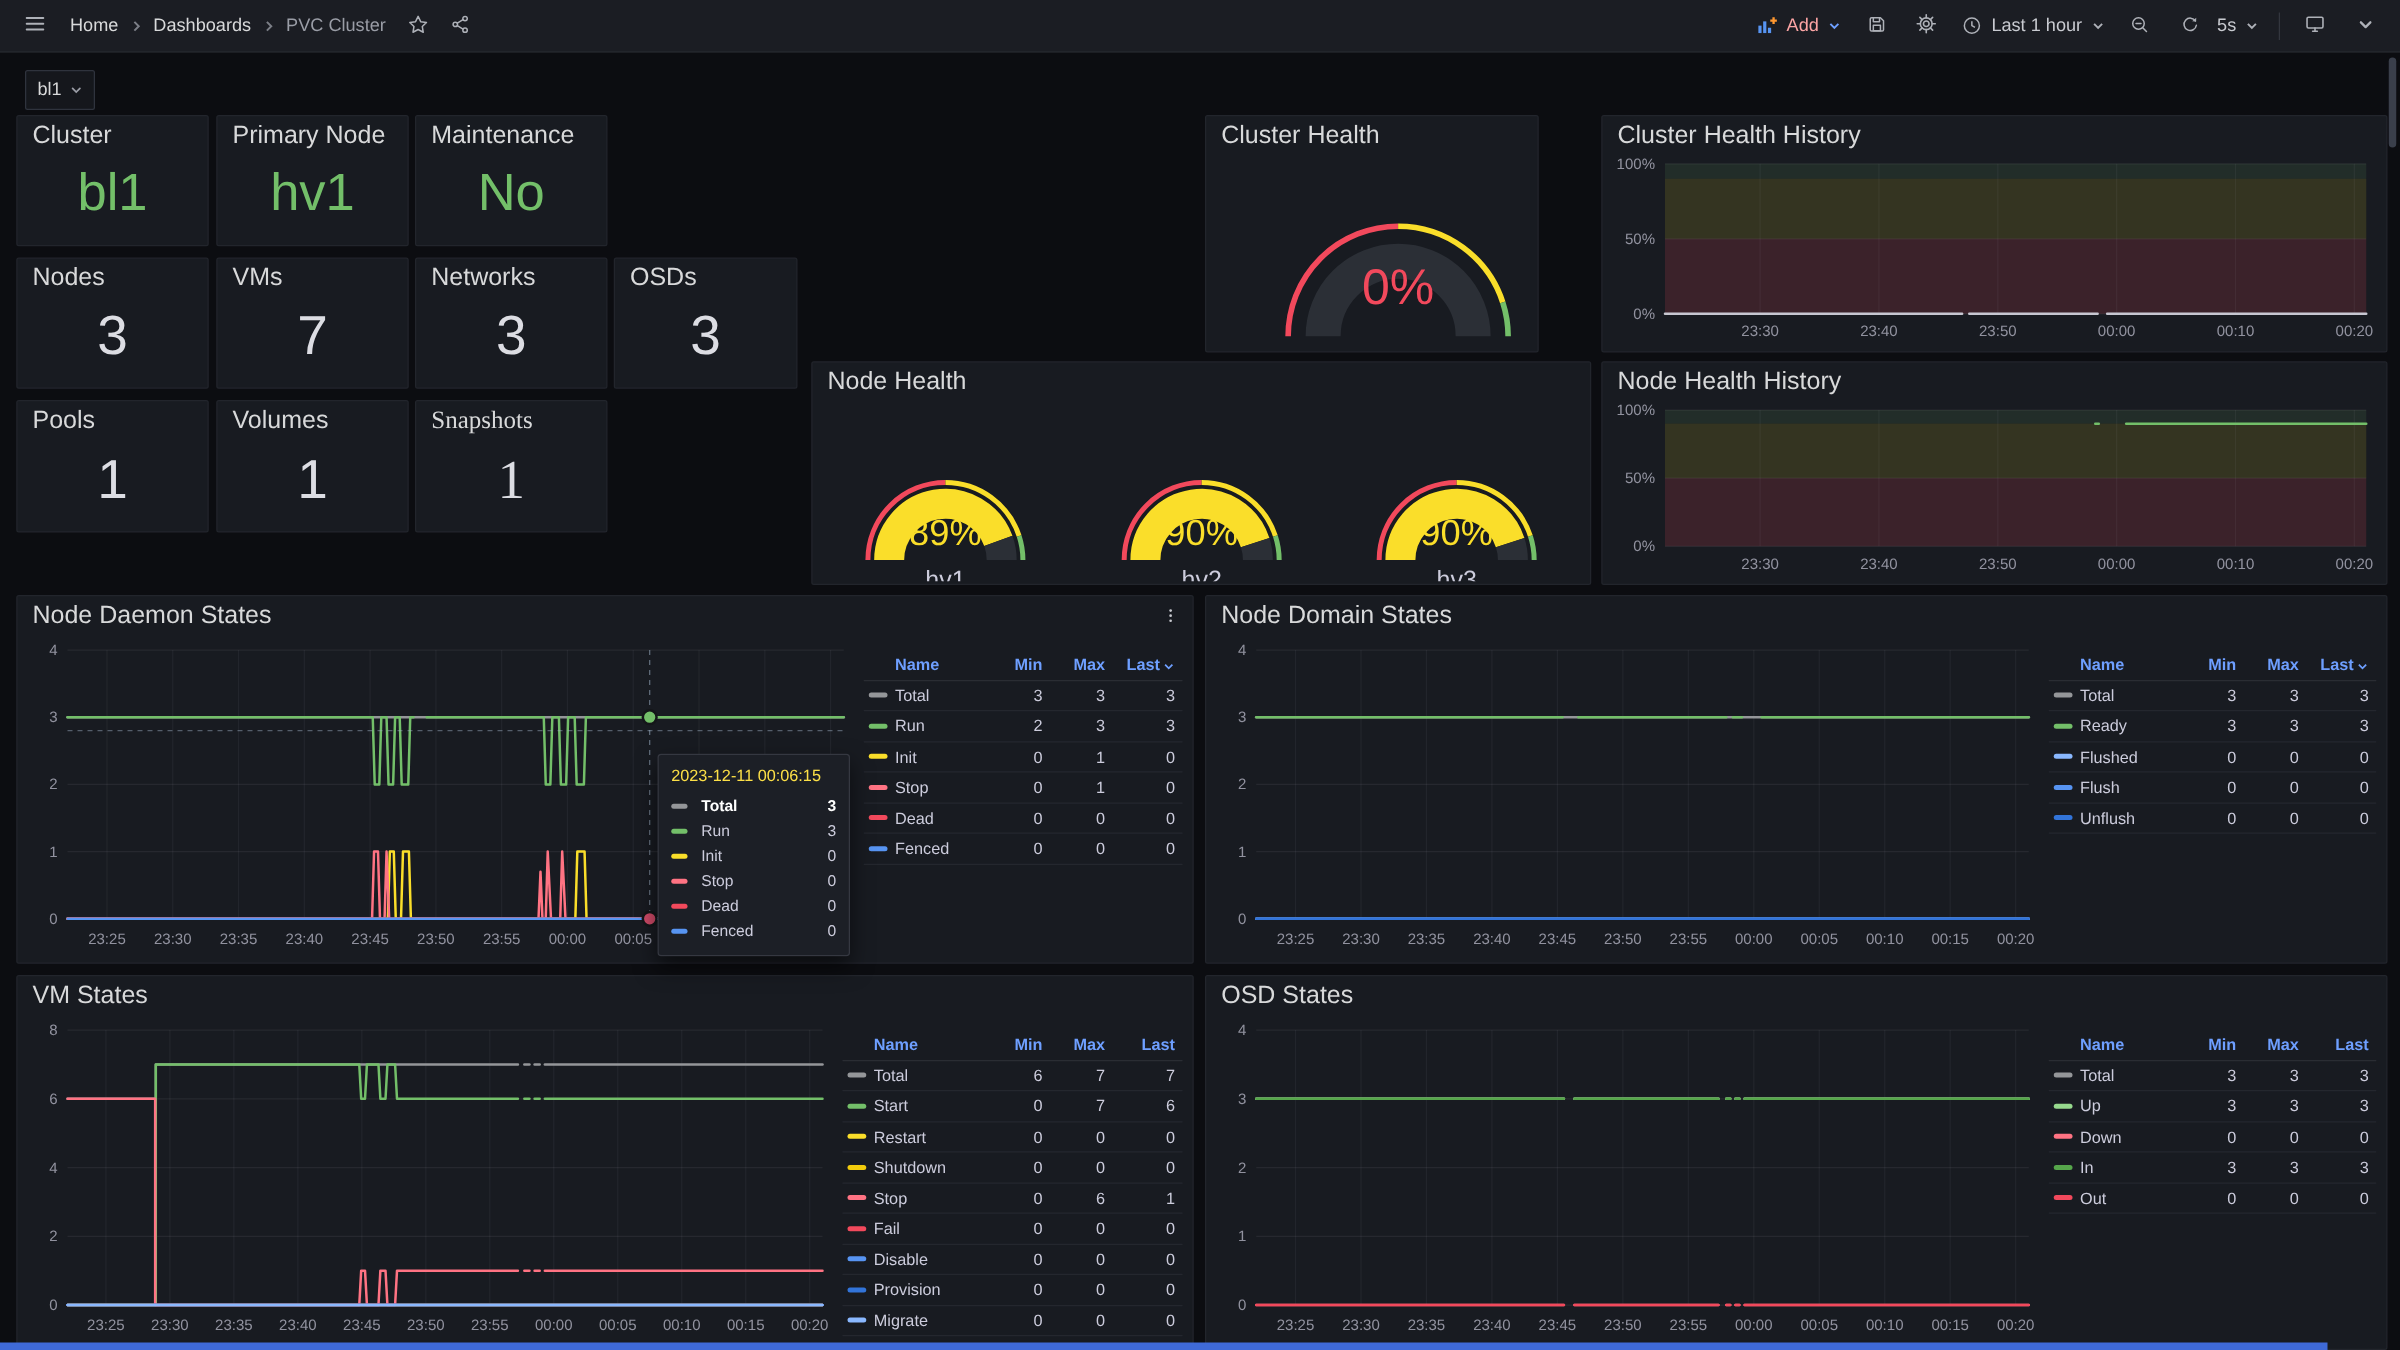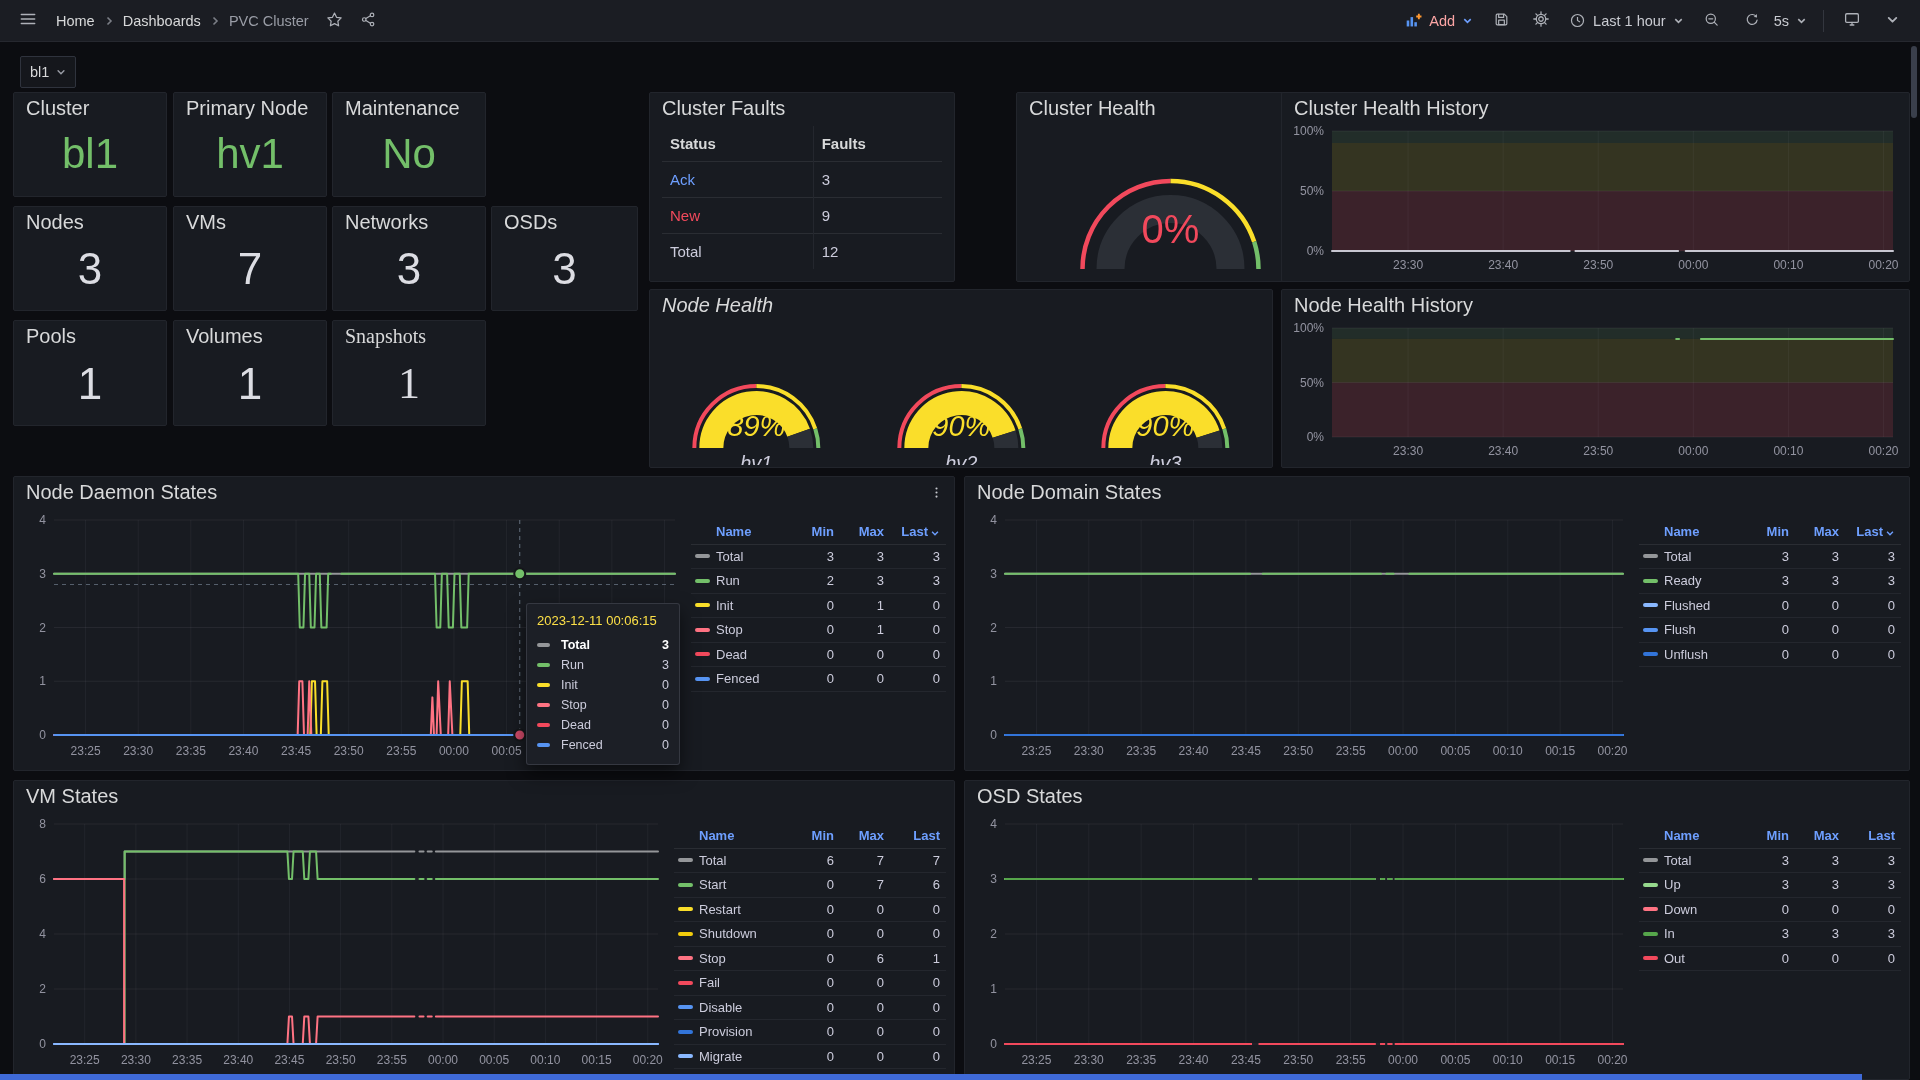--- a/index.html
+++ b/index.html
@@ -274,60 +274,35 @@
   </div>
   <div class="panel" style="left:173px;top:320px;width:154px;height:106px;">
     <div class="panel-title">Volumes</div>
     <div class="stat-value v-white-lg">1</div>
   </div>
   <div class="panel" style="left:332px;top:320px;width:154px;height:106px;font-family:Liberation Serif, serif;">
     <div class="panel-title">Snapshots</div>
     <div class="stat-value v-white-lg">1</div>
   </div>
 
-  <div class="panel" style="left:649px;top:92px;width:306px;height:190px;">
-    <div class="panel-title">Cluster Faults</div>
-    <table class="faults-table">
-      <thead>
-          <tr>
-        <th>Status</th>
-        <th>Faults</th>
-      </tr>
-        </thead>
-      <tbody id="faults-body">
-          <tr>
-            <td style="color: rgb(110, 159, 255);">Ack</td>
-            <td>3</td>
-          </tr>
-          <tr>
-            <td style="color: rgb(242, 73, 92);">New</td>
-            <td>9</td>
-          </tr>
-          <tr>
-            <td style="color: rgb(204, 204, 220);">Total</td>
-            <td>12</td>
-          </tr>
-        </tbody>
-    </table>
-  </div>
-
-  <div class="panel" style="left:1016px;top:92px;width:293px;height:190px;">
+
+  <div class="panel" style="left:964px;top:92px;width:267px;height:190px;">
     <div class="panel-title">Cluster Health</div>
     <div class="gauge-wrap" id="gauge-cluster">
         <div class="gauge-cell"><svg width="299" height="160">
             <path d="M 61.50000001340317 149.99846411025828 A 88 88 0 0 1 149.5 62" stroke="#f2495c" stroke-width="4.5" fill="none"></path>
             <path d="M 149.5 62 A 88 88 0 0 1 233.19297343397352 122.80650449500463" stroke="#fade2a" stroke-width="4.5" fill="none"></path>
             <path d="M 233.19297343397352 122.80650449500463 A 88 88 0 0 1 237.5 150" stroke="#73bf69" stroke-width="4.5" fill="none"></path>
             <path d="M 89.50000000913852 149.99895280244883 A 60 60 0 0 1 209.5 150" stroke="#2b2f36" stroke-width="28" fill="none"></path>
             <text x="149.5" y="124" text-anchor="middle" fill="#f2495c" font-size="40" font-weight="500">0%</text>
           </svg></div>
       </div>
   </div>
 
-  <div class="panel" style="left:649px;top:289px;width:624px;height:179px;font-style:italic;">
+  <div class="panel" style="left:649px;top:289px;width:624px;height:179px;">
     <div class="panel-title">Node Health</div>
     <div class="gauge-wrap" id="gauge-node">
         <div class="gauge-cell"><svg width="204.66666666666666" height="149">
             <path d="M 40.33333334277647 131.9989178958638 A 62 62 0 0 1 102.33333333333333 70" stroke="#f2495c" stroke-width="4" fill="none"></path>
             <path d="M 102.33333333333333 70 A 62 62 0 0 1 161.29883734363284 112.84094634875326" stroke="#fade2a" stroke-width="4" fill="none"></path>
             <path d="M 161.29883734363284 112.84094634875326 A 62 62 0 0 1 164.33333333333331 132" stroke="#73bf69" stroke-width="4" fill="none"></path>
             <path d="M 57.333333340187224 131.99921460183663 A 45 45 0 0 1 144.67296793627347 116.75679358896188" stroke="#fade2a" stroke-width="24" fill="none"></path>
             <path d="M 144.67296793627347 116.75679358896188 A 45 45 0 0 1 147.33333333333331 132" stroke="#2b2f36" stroke-width="24" fill="none"></path>
             <text x="102.33333333333333" y="120" text-anchor="middle" fill="#fade2a" font-size="29" font-weight="500">89%</text>
             <text x="102.33333333333333" y="154" text-anchor="middle" fill="#ccccdc" font-size="20">hv1</text>

